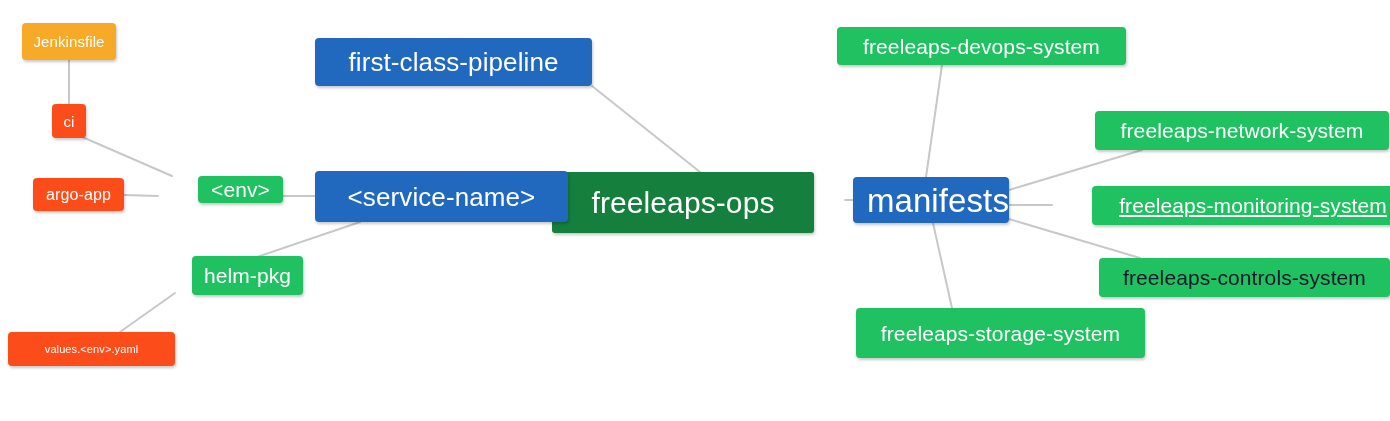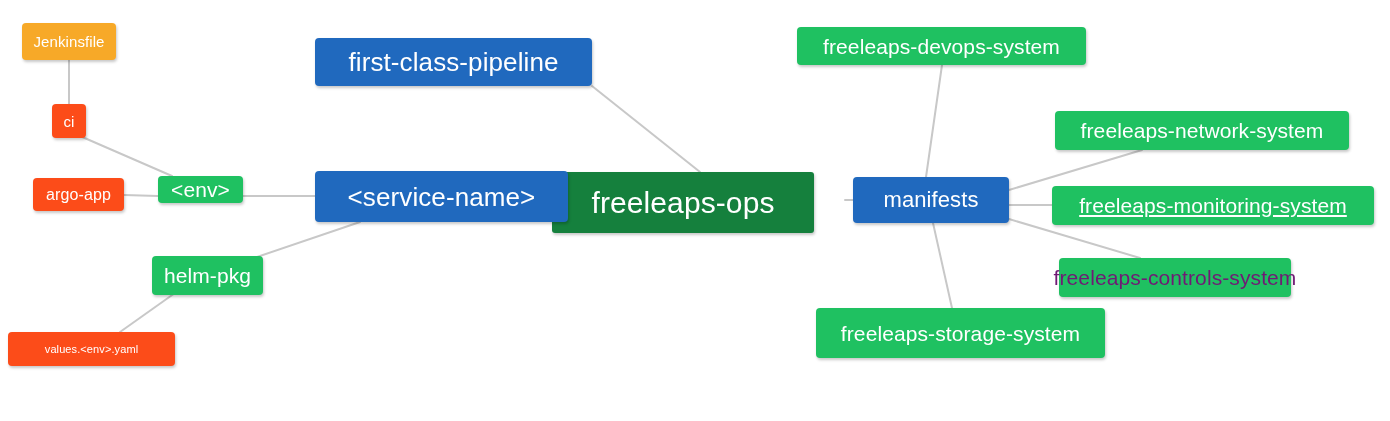--- a/index.html
+++ b/index.html
@@ -41,21 +41,21 @@
     box-shadow: 1px 2px 3px rgba(0, 0, 0, 0.22);
     cursor: pointer;
     user-select: none;
     line-height: 1;
   }
   .node.root {
     background: #3b3632;
     border-radius: 3px;
   }
   .node.blue   { background: #2069be; }
-  .node.green  { background: #1fc161; }
+  .node.green  { background: #1fc161; margin-left: 40px; }
   .node.orange { background: #f7a928; }
   .node.red    { background: #fc4c19; }
 </style>
 </head>
 <body>
 
 <div id="canvas" style="background: rgb(255, 255, 255);">
   <svg id="edge-layer" viewBox="0 0 1390 421" width="1390" height="421" xmlns="http://www.w3.org/2000/svg">
       <line x1="592" y1="86" x2="700" y2="172" stroke="#c8c8c8" stroke-width="2" stroke-linecap="round"></line>
       <line x1="568" y1="198" x2="583" y2="200" stroke="#c8c8c8" stroke-width="2" stroke-linecap="round"></line>
@@ -75,21 +75,21 @@
   <div id="node-layer">
       <div class="node root" style="left: 552px; top: 172px; width: 262px; height: 61px; font-size: 30px; background: #15803d; color: rgb(255, 255, 255);">
         <span>freeleaps-ops</span>
       </div>
       <div class="node blue" style="left: 315px; top: 171px; width: 253px; height: 51px; font-size: 26px; background: rgb(32, 105, 190); color: rgb(255, 255, 255);">
         <span>&lt;service-name&gt;</span>
       </div>
       <div class="node blue" style="left: 315px; top: 38px; width: 277px; height: 48px; font-size: 26px; background: rgb(32, 105, 190); color: rgb(255, 255, 255);">
         <span>first-class-pipeline</span>
       </div>
-      <div class="node blue" style="left: 853px; top: 177px; width: 156px; height: 46px; font-size: 22px; background: rgb(32, 105, 190); color: rgb(255, 255, 255);">
+      <div class="node blue" style="left: 853px; top: 177px; width: 156px; height: 46px; font-size: 33px; background: rgb(32, 105, 190); color: rgb(255, 255, 255); justify-content: flex-end;">
         <span>manifests</span>
       </div>
       <div class="node green" style="left: 158px; top: 176px; width: 85px; height: 27px; font-size: 21px; background: rgb(31, 193, 97); color: rgb(255, 255, 255);">
         <span>&lt;env&gt;</span>
       </div>
       <div class="node green" style="left: 152px; top: 256px; width: 111px; height: 39px; font-size: 21px; background: rgb(31, 193, 97); color: rgb(255, 255, 255);">
         <span>helm-pkg</span>
       </div>
       <div class="node orange" style="left: 22px; top: 23px; width: 94px; height: 37px; font-size: 15px; background: rgb(247, 169, 40); color: rgb(255, 255, 255);">
         <span>Jenkinsfile</span>
@@ -105,20 +105,20 @@
       </div>
       <div class="node green" style="left: 797px; top: 27px; width: 289px; height: 38px; font-size: 21px; background: rgb(31, 193, 97); color: rgb(255, 255, 255);">
         <span>freeleaps-devops-system</span>
       </div>
       <div class="node green" style="left: 1055px; top: 111px; width: 294px; height: 39px; font-size: 21px; background: rgb(31, 193, 97); color: rgb(255, 255, 255);">
         <span>freeleaps-network-system</span>
       </div>
       <div class="node green" style="left: 1052px; top: 186px; width: 322px; height: 39px; font-size: 21px; background: rgb(31, 193, 97); color: rgb(255, 255, 255); text-decoration: underline;">
         <span>freeleaps-monitoring-system</span>
       </div>
-      <div class="node green" style="left: 1059px; top: 258px; width: 232px; height: 39px; font-size: 21px; background: rgb(31, 193, 97); color: #701a75;">
+      <div class="node green" style="left: 1059px; top: 258px; width: 291px; height: 39px; font-size: 21px; background: rgb(31, 193, 97); color: #0f172a;">
         <span>freeleaps-controls-system</span>
       </div>
       <div class="node green" style="left: 816px; top: 308px; width: 289px; height: 50px; font-size: 21px; background: rgb(31, 193, 97); color: rgb(255, 255, 255);">
         <span>freeleaps-storage-system</span>
       </div>
     </div>
 </div>
 
 </body></html>

